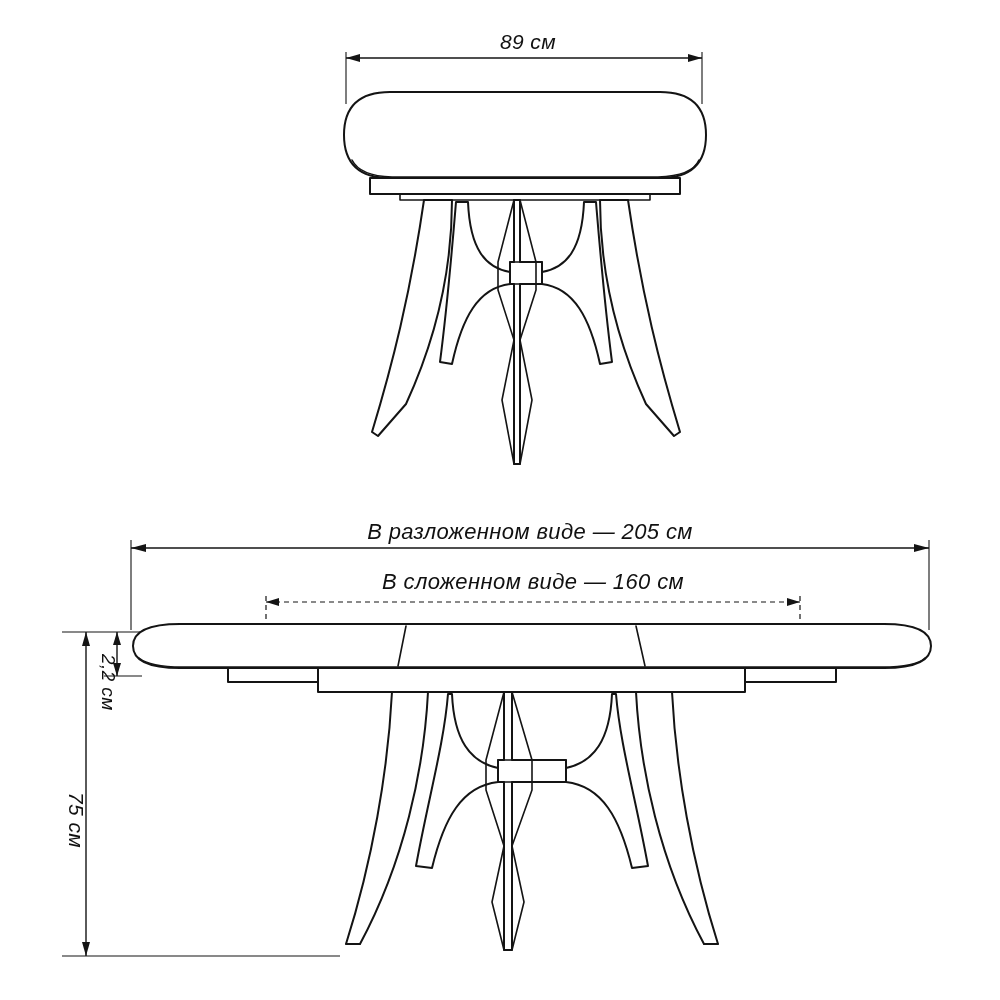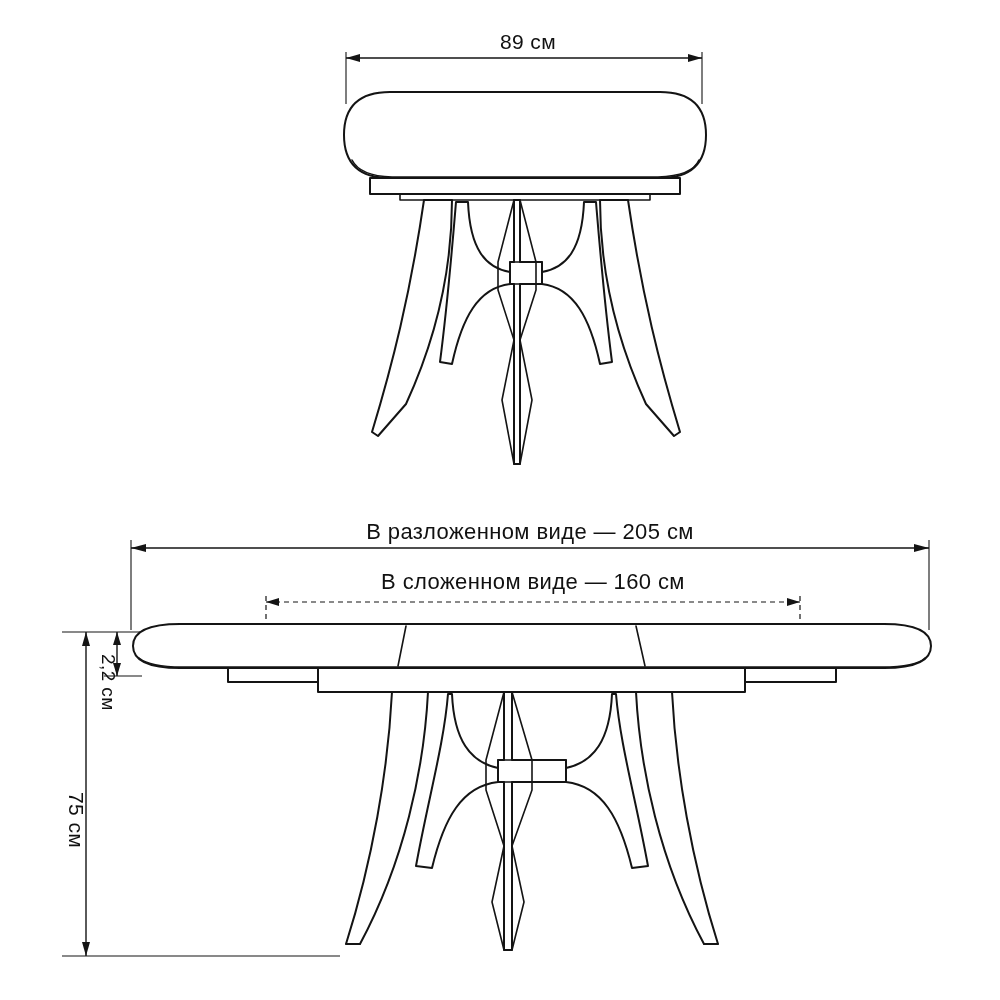--- a/index.html
+++ b/index.html
@@ -14,20 +14,21 @@
     color: #1a1a1a;
     position: relative;
     overflow: hidden;
   }
   #stage {
     position: absolute;
     left: 0;
     top: 0;
     width: 1000px;
     height: 724px;
+    font-style: italic;
   }
   svg.diagram {
     display: block;
     width: 1000px;
     height: 1000px;
   }
   .furn {
     fill: none;
     stroke: #141414;
     stroke-width: 2;

